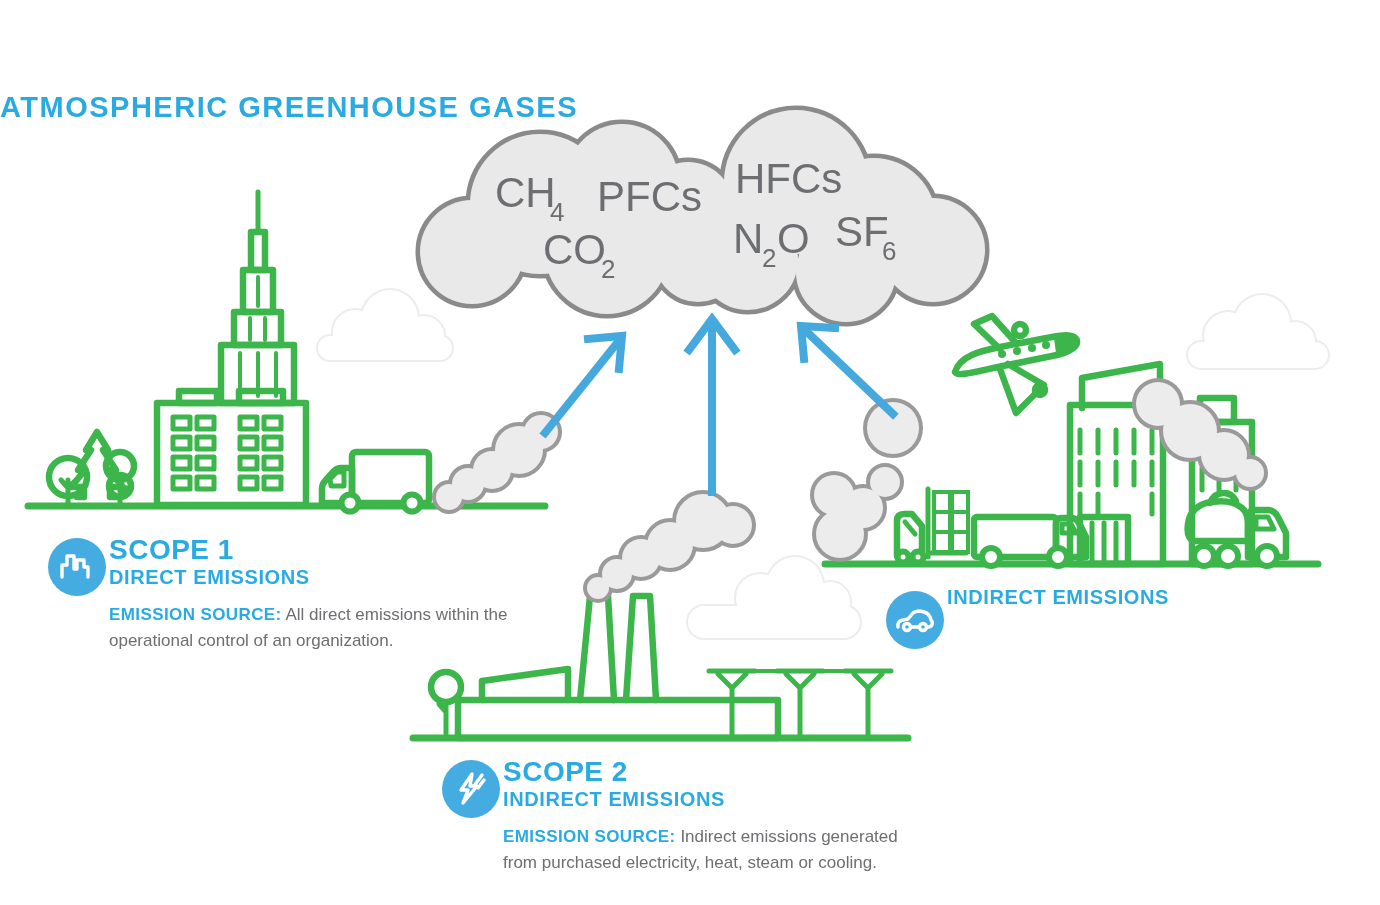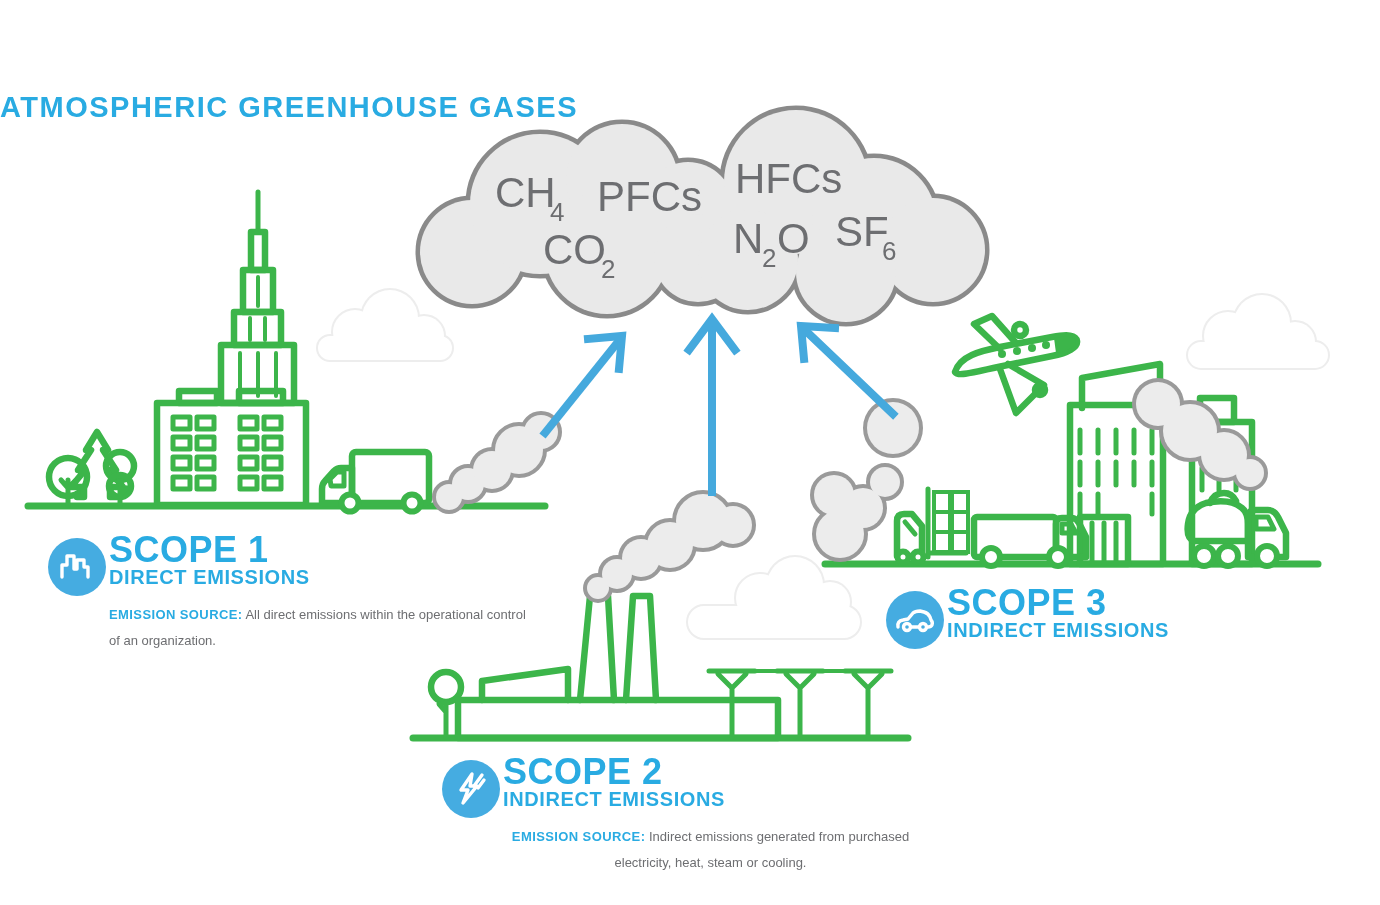--- a/index.html
+++ b/index.html
@@ -32,25 +32,25 @@
 
   .arrow{fill:none;stroke:var(--arrow_blue);stroke-width:8;stroke-linecap:square;stroke-linejoin:miter;}
 
   .gas{font-family:"Liberation Sans",sans-serif;font-size:42px;fill:var(--gas_text);}
   .gassub{font-family:"Liberation Sans",sans-serif;font-size:26px;fill:var(--gas_text);}
 
   
   .scope{position:absolute;}
   .scope .badge{position:absolute;left:0;top:4px;}
   .scope .stext{margin-left:62px;}
-  .scope h2{margin:0;font-size:36px;line-height:33px;font-weight:bold;color:var(--accent);letter-spacing:0.5px;}
+  .scope h2{margin:0;font-size:28px;line-height:33px;font-weight:bold;color:var(--accent);letter-spacing:0.5px;}
   .scope h3{margin:0;font-size:20px;line-height:22px;font-weight:bold;color:var(--accent);letter-spacing:0.6px;}
-  .scope p{margin:14px 0 0 0;font-size:13px;line-height:26px;color:var(--body_text);}
+  .scope p{margin:14px 0 0 0;font-size:17px;line-height:26px;color:var(--body_text);}
   .scope p b{color:var(--accent);letter-spacing:0.4px;}
-  .p1{width:420px;}.p2{width:415px;text-align:center;}.p3{width:395px;}
+  .p1{width:420px;}.p2{width:415px;}.p3{width:395px;}
   .badge-ic{fill:none;stroke:#ffffff;stroke-width:3.4;stroke-linejoin:round;stroke-linecap:round;}
 </style>
 </head>
 <body>
 
 <div class="canvas">
 
   <div class="title">ATMOSPHERIC GREENHOUSE GASES</div>
 
   <svg class="scene" width="1380" height="905" viewBox="0 0 1380 905">
@@ -333,18 +333,17 @@
 
   <div class="scope" style="left:885px;top:586px;">
     <svg class="badge" width="60" height="60" viewBox="-30 -30 60 60">
       <circle cx="0" cy="0" r="29" fill="var(--icon_blue)"></circle>
       <path class="badge-ic" d="M-17 7 Q-18 1 -12 0 L-7 -1 L-2 -7 Q0 -9 5 -9 L9 -8 Q13 -7 15 -3 L16 0 Q18 2 17 5 Q16 7 13 7"></path>
       <circle class="badge-ic" cx="-8" cy="7" r="3.5"></circle>
       <circle class="badge-ic" cx="8" cy="7" r="3.5"></circle>
       <path class="badge-ic" d="M-4 7 H4"></path>
     </svg>
     <div class="stext">
-      <h2>SCOPE 3</h2>
       <h3>INDIRECT EMISSIONS</h3>
     </div>
   </div>
 
 </div>
 
 </body></html>

